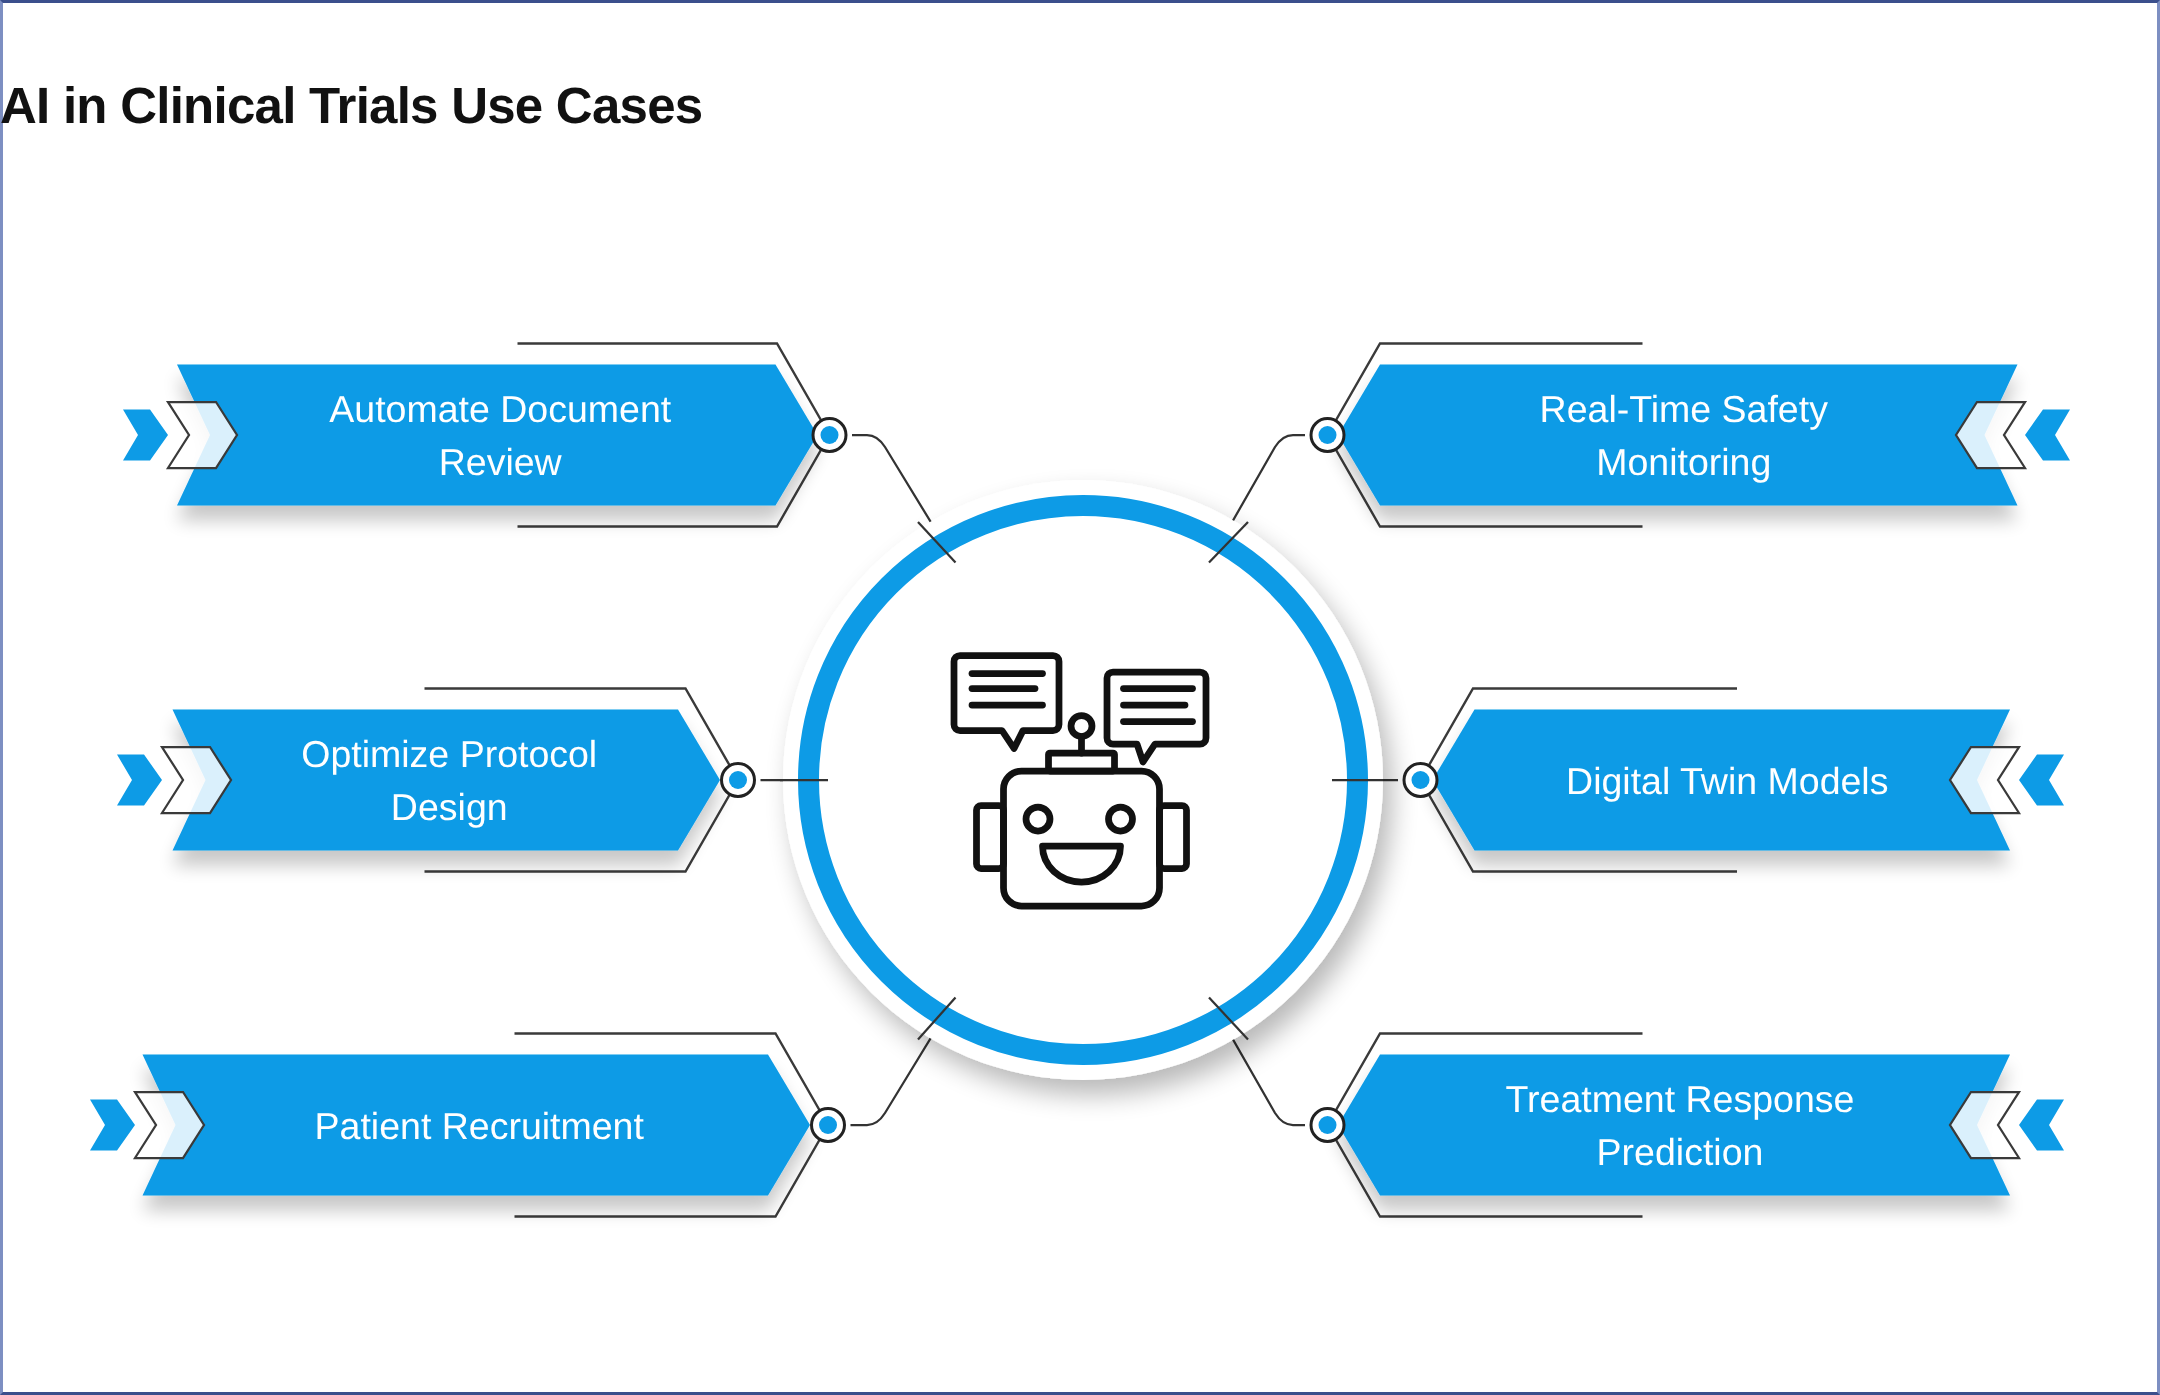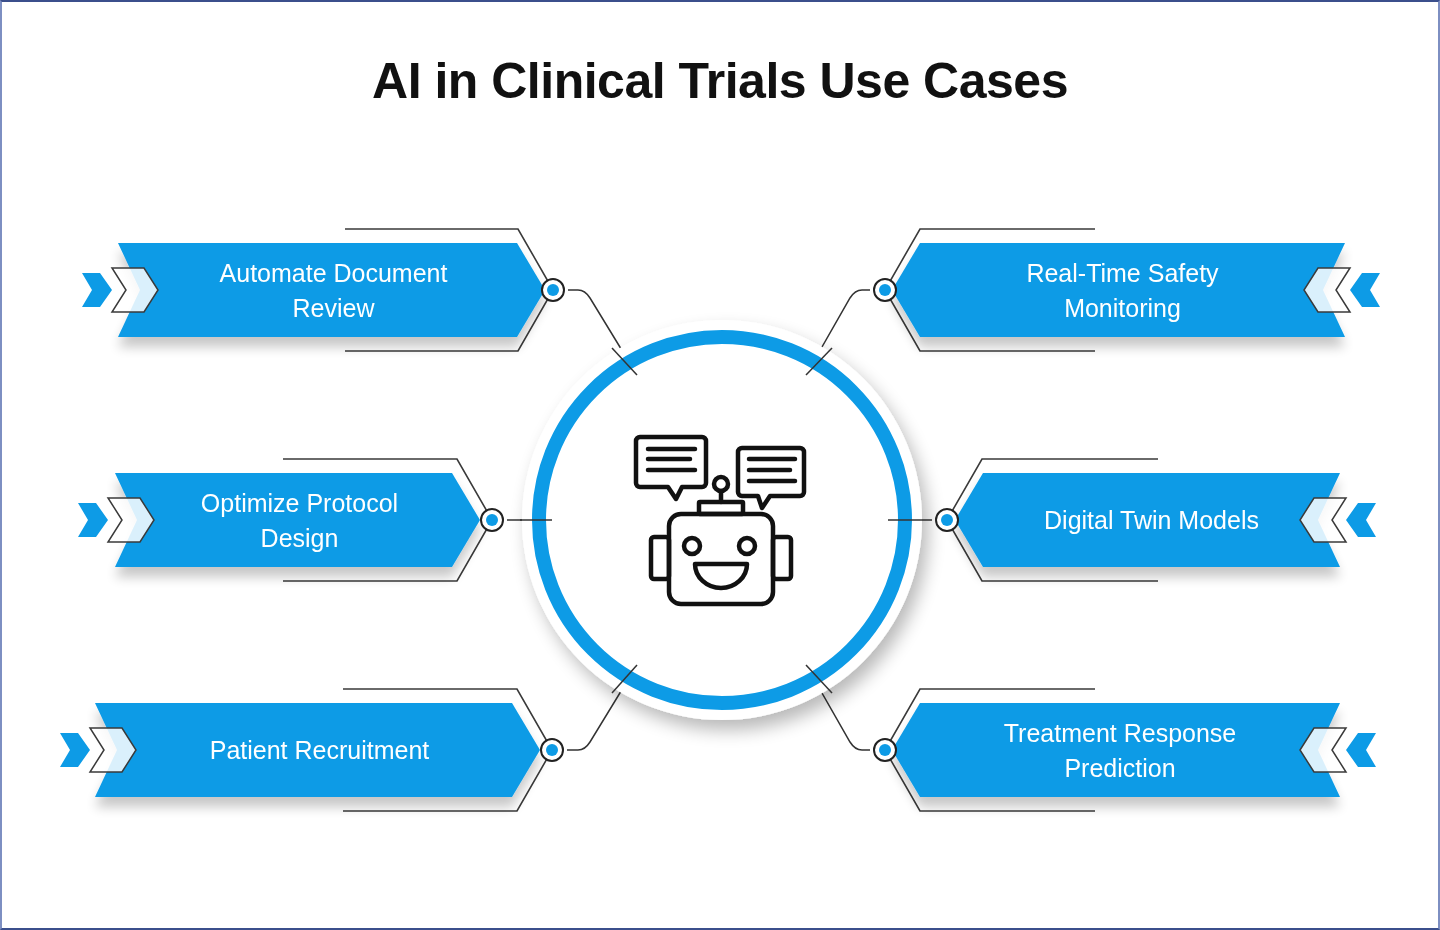--- a/index.html
+++ b/index.html
@@ -3,22 +3,22 @@
 <meta charset="utf-8">
 <style>
   html, body { margin: 0; padding: 0; background: #ffffff; }
   body { width: 1440px; height: 930px; position: relative; overflow: hidden; }
   .frame {
     position: absolute; left: 0; top: 0; width: 1436px; height: 926px;
     border: 2px solid #3b4f8c; border-left-color: #7d8fc2; border-right-color: #7d8fc2;
     background: #ffffff;
   }
   .title {
-    position: absolute; left: 0; top: 52px; width: 1440px; text-align: center;
-    font-family: "Liberation Sans", sans-serif; font-weight: bold; font-size: 50px;
+    position: absolute; left: 0; top: 52px; width: 1440px; 
+    font-family: "Liberation Sans", sans-serif; font-weight: bold; font-size: 34px;
     color: #111111; letter-spacing: -0.5px; margin: 0;
   }
   svg.diagram { position: absolute; left: 0; top: 0; }
   .banner-text {
     font-family: "Liberation Sans", sans-serif; font-size: 25px; fill: #ffffff;
   }
 </style>
 </head>
 <body>
 

